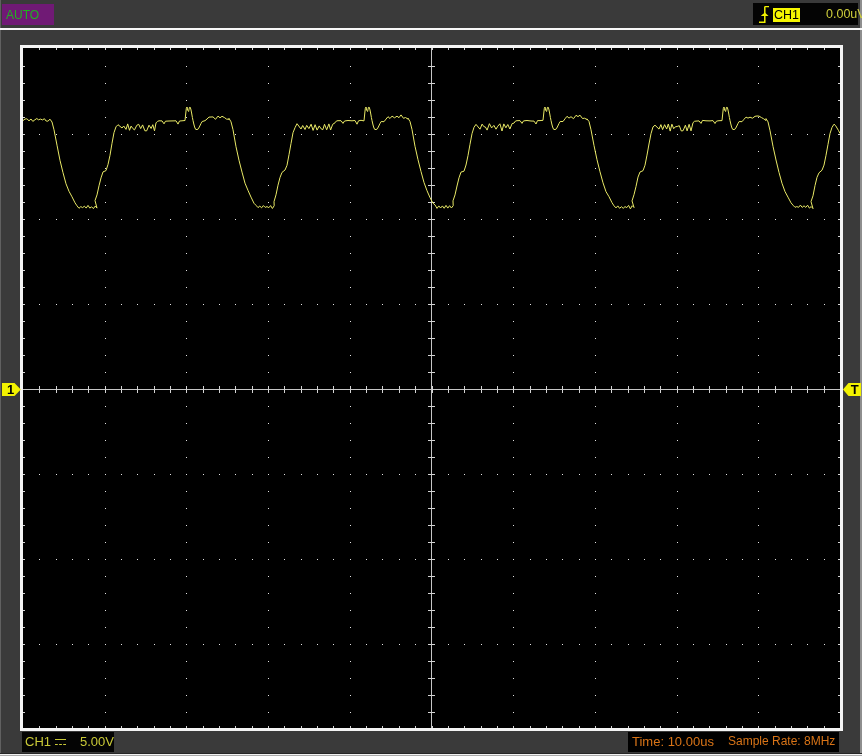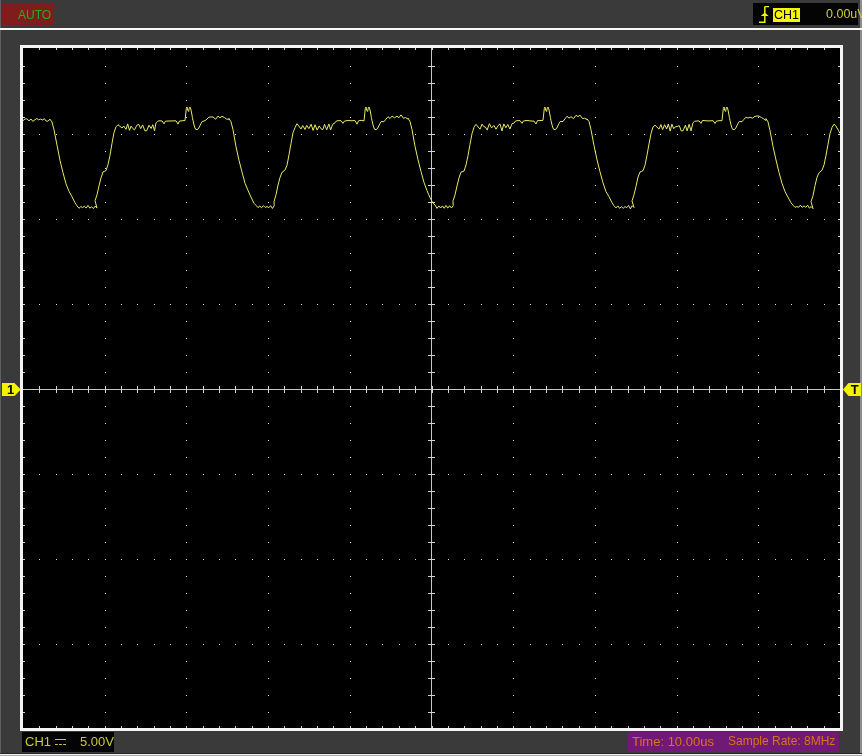--- a/index.html
+++ b/index.html
@@ -2,31 +2,31 @@
 <html><head><meta charset="utf-8"><style>
 *{margin:0;padding:0;box-sizing:border-box}
 body{width:862px;height:756px;background:#3a3a3a;position:relative;overflow:hidden;
  font-family:"Liberation Sans",sans-serif}
 .abs{position:absolute}
 #ledge{left:0;top:0;width:1px;height:756px;background:#606060}
 #redge{left:860px;top:0;width:2px;height:756px;background:#8e8e8e}
 #bedge{left:0;top:753px;width:862px;height:1px;background:#262626}
 #bedge1b{left:0;top:754px;width:862px;height:1px;background:#f2f2f2}
 #bedge2{left:0;top:755px;width:862px;height:1px;background:#ababab}
-#autobox{left:2px;top:4px;width:52px;height:21px;background:#7f1d1d;color:#21b021;
- font-size:12px;line-height:23px;padding-left:16px}
+#autobox{left:2px;top:4px;width:52px;height:21px;background:#701a75;color:#21b021;
+ font-size:12px;line-height:23px;padding-left:4px}
 #trigbox{left:753px;top:3px;width:105px;height:22px;background:#040404}
 #ch1tag{left:20px;top:5px;width:27px;height:14px;background:#f6f600;color:#000;
  font-size:12.5px;line-height:14px;text-align:center}
 #trigv{left:73px;top:4px;color:#cfcf3c;font-size:12.5px}
 #sep{left:0;top:28px;width:862px;height:2px;background:#f8f8f8}
 #plot{left:20px;top:45px;width:823px;height:686px;border:3px solid #f4f4f4;background:#000}
 #chinfo{left:22px;top:732px;width:92px;height:20px;background:#040404;color:#c9c937;
  font-size:13px;line-height:19px}
-#timeinfo{left:628px;top:732px;width:211px;height:20px;background:#701a75;color:#d97417;
+#timeinfo{left:628px;top:732px;width:211px;height:20px;background:#000000;color:#d97417;
  font-size:13px;line-height:19px;white-space:nowrap}
 </style></head>
 <body>
 <div class="abs" id="ledge"></div>
 <div class="abs" id="redge"></div>
 <div class="abs" id="bedge"></div>
 <div class="abs" id="bedge1b"></div>
 <div class="abs" id="bedge2"></div>
 <div class="abs" id="autobox">AUTO</div>
 <div class="abs" id="trigbox">

